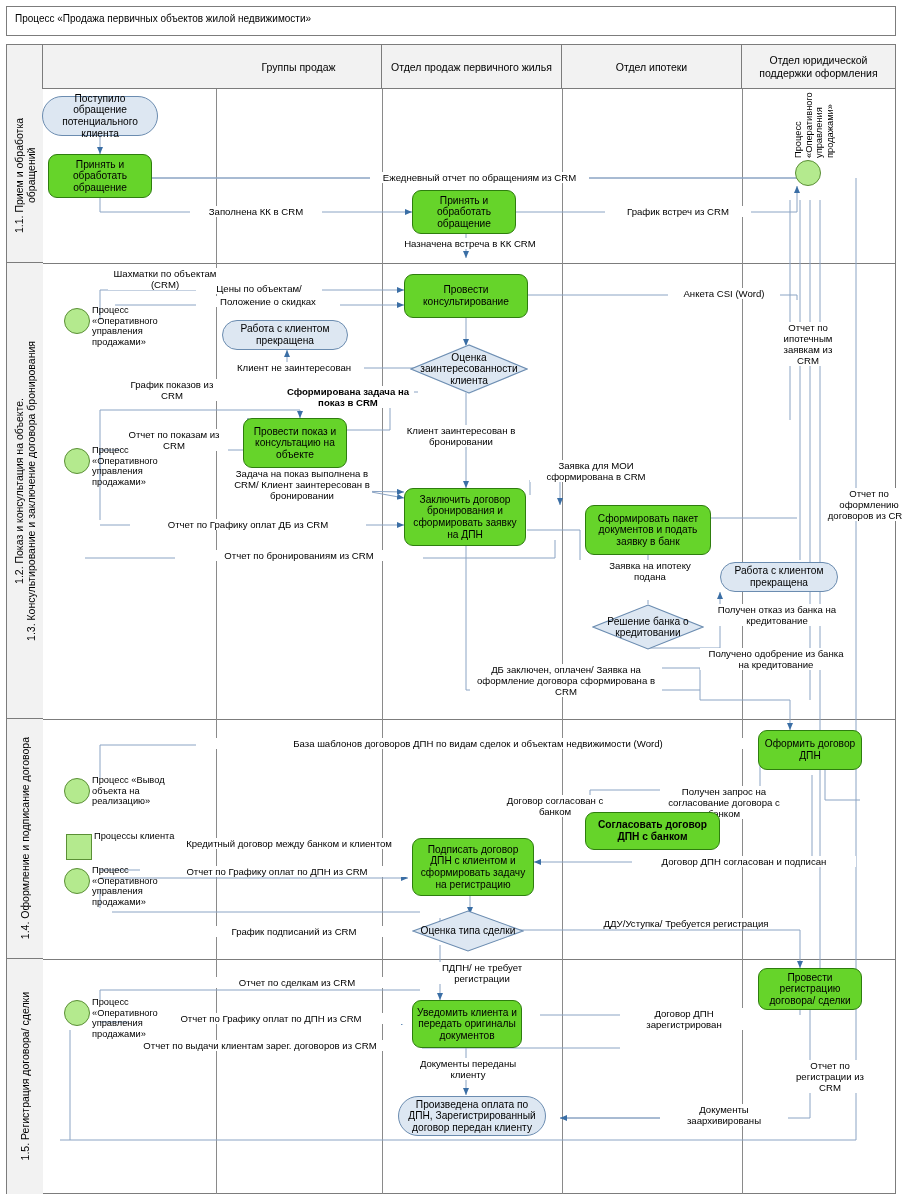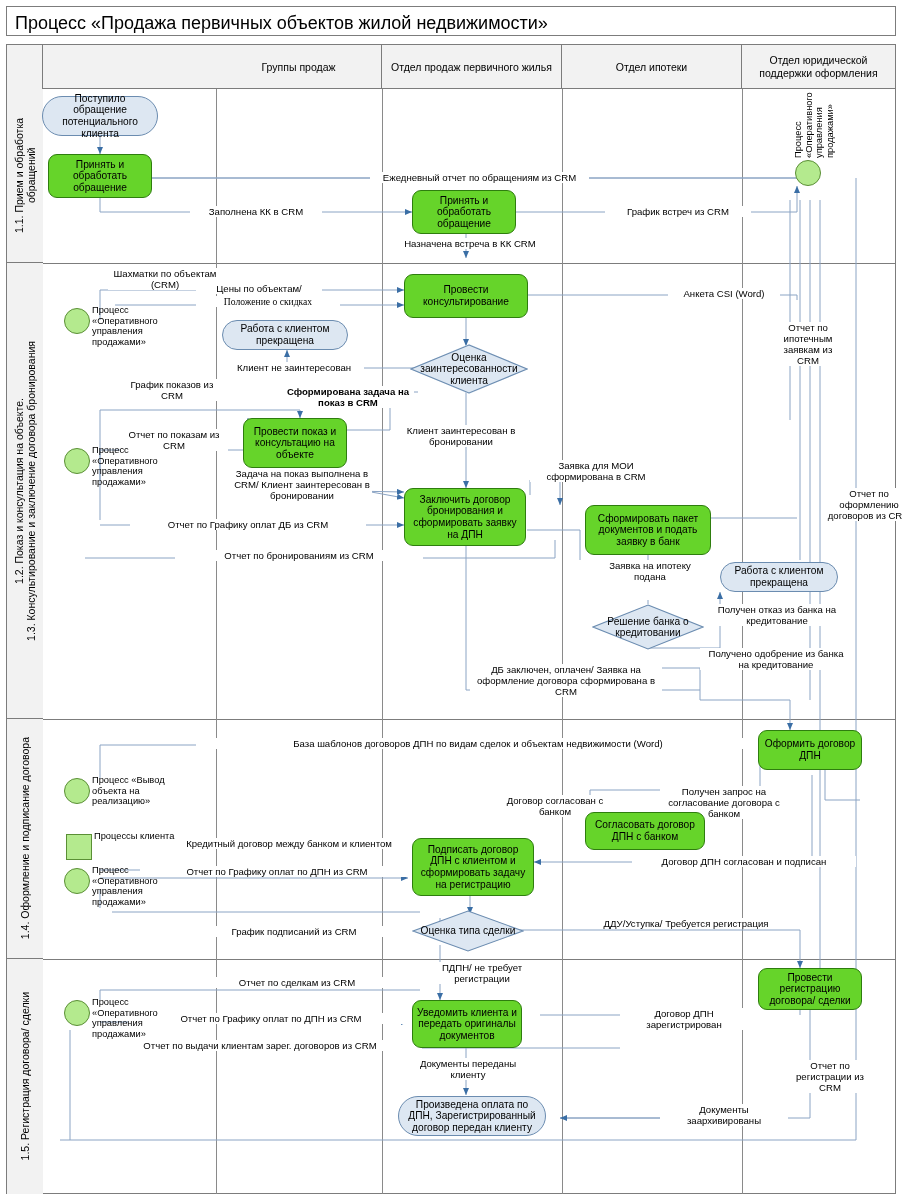--- a/index.html
+++ b/index.html
@@ -1,20 +1,20 @@
 <!DOCTYPE html>
 <html><head>
 <meta charset="utf-8">
 <style>
   html,body{margin:0;padding:0;background:#ffffff;}
   body{font-family:"Liberation Sans","DejaVu Sans",sans-serif;}
   #canvas{position:relative;width:902px;height:1200px;background:#fff;overflow:hidden;}
   .title-bar{position:absolute;left:6px;top:6px;width:890px;height:30px;
              border:1px solid #7c7c7c;background:#ffffff;box-sizing:border-box;}
-  .title-bar span{position:absolute;left:8px;top:6px;font-size:18px;color:#000;}
+  .title-bar span{position:absolute;left:8px;top:6px;font-size:10px;color:#000;}
 
   .grid{position:absolute;left:6px;top:44px;width:890px;height:1150px;
         border:1px solid #7c7c7c;box-sizing:border-box;background:#fff;}
 
   .hdr-row{position:absolute;left:0;top:0;width:100%;height:44px;
            background:#f2f2f2;border-bottom:1px solid #7c7c7c;box-sizing:border-box;}
   .hdr-cell{position:absolute;top:0;height:44px;display:flex;align-items:center;
             justify-content:center;text-align:center;font-size:10.5px;color:#000;
             line-height:13px;padding:0 4px;box-sizing:border-box;
             border-right:1px solid #7c7c7c;}
@@ -234,41 +234,41 @@
     <div class="circ"></div>
     <div class="cap">Процесс «Оперативного управления продажами»</div>
   </div>
   <div class="link-node" style="left:64px;top:448px;width:26px;height:26px;">
     <div class="circ"></div>
     <div class="cap">Процесс «Оперативного управления продажами»</div>
   </div>
 
   <div class="lbl" style="left:108px;top:268px;width:110px;">Шахматки по объектам (CRM)</div>
   <div class="lbl" style="left:196px;top:283px;width:122px;">Цены по объектам/</div>
-  <div class="lbl" style="left:196px;top:296px;width:140px;font-family:Liberation Serif, serif;">Положение о скидках</div>
+  <div class="lbl" style="left:196px;top:296px;width:140px;">Положение о скидках</div>
   <div class="lbl" style="left:668px;top:288px;width:108px;">Анкета CSI (Word)</div>
   <div class="lbl" style="left:770px;top:322px;width:72px;">Отчет по ипотечным заявкам из CRM</div>
   <div class="lbl" style="left:224px;top:362px;width:136px;">Клиент не заинтересован</div>
   <div class="lbl" style="left:282px;top:386px;width:128px;font-weight:bold;">Сформирована задача на показ в CRM</div>
   <div class="lbl" style="left:118px;top:379px;width:104px;">График показов из CRM</div>
   <div class="lbl" style="left:120px;top:429px;width:104px;">Отчет по показам из CRM</div>
   <div class="lbl" style="left:400px;top:425px;width:118px;">Клиент заинтересован в бронировании</div>
   <div class="lbl" style="left:232px;top:468px;width:136px;">Задача на показ выполнена в CRM/ Клиент заинтересован в бронировании</div>
   <div class="lbl" style="left:130px;top:519px;width:232px;">Отчет по Графику оплат ДБ из CRM</div>
   <div class="lbl" style="left:175px;top:550px;width:244px;">Отчет по бронированиям из CRM</div>
   <div class="lbl" style="left:530px;top:460px;width:128px;">Заявка для МОИ сформирована в CRM</div>
   <div class="lbl" style="left:590px;top:560px;width:116px;">Заявка на ипотеку подана</div>
   <div class="lbl" style="left:708px;top:604px;width:134px;">Получен отказ из банка на кредитование</div>
   <div class="lbl" style="left:700px;top:648px;width:148px;">Получено одобрение из банка на кредитование</div>
   <div class="lbl" style="left:825px;top:488px;width:84px;">Отчет по оформлению договоров из CRM</div>
   <div class="lbl" style="left:470px;top:664px;width:188px;">ДБ заключен, оплачен/ Заявка на оформление договора сформирована в CRM</div>
 
   <div class="node task" style="left:758px;top:730px;width:104px;height:40px;">Оформить договор ДПН</div>
 
-  <div class="node task" style="left:585px;top:812px;width:120px;height:38px;">Согласовать договор ДПН с банком</div>
+  <div class="node task" style="left:585px;top:812px;width:135px;height:38px;font-weight:bold;">Согласовать договор ДПН с банком</div>
 
   <div class="node task" style="left:412px;top:838px;width:122px;height:58px;">Подписать договор ДПН с клиентом и сформировать задачу на регистрацию</div>
 
   <div class="node gateway" style="left:412px;top:910px;width:112px;height:42px;">
     <svg width="112" height="42" style="position:absolute;left:0;top:0;">
       <polygon points="56,1 111,21 56,41 1,21" fill="#dde7f2" stroke="#6b8cb0" stroke-width="1.1"></polygon>
     </svg>
     <span class="dtxt">Оценка типа сделки</span>
   </div>
 

